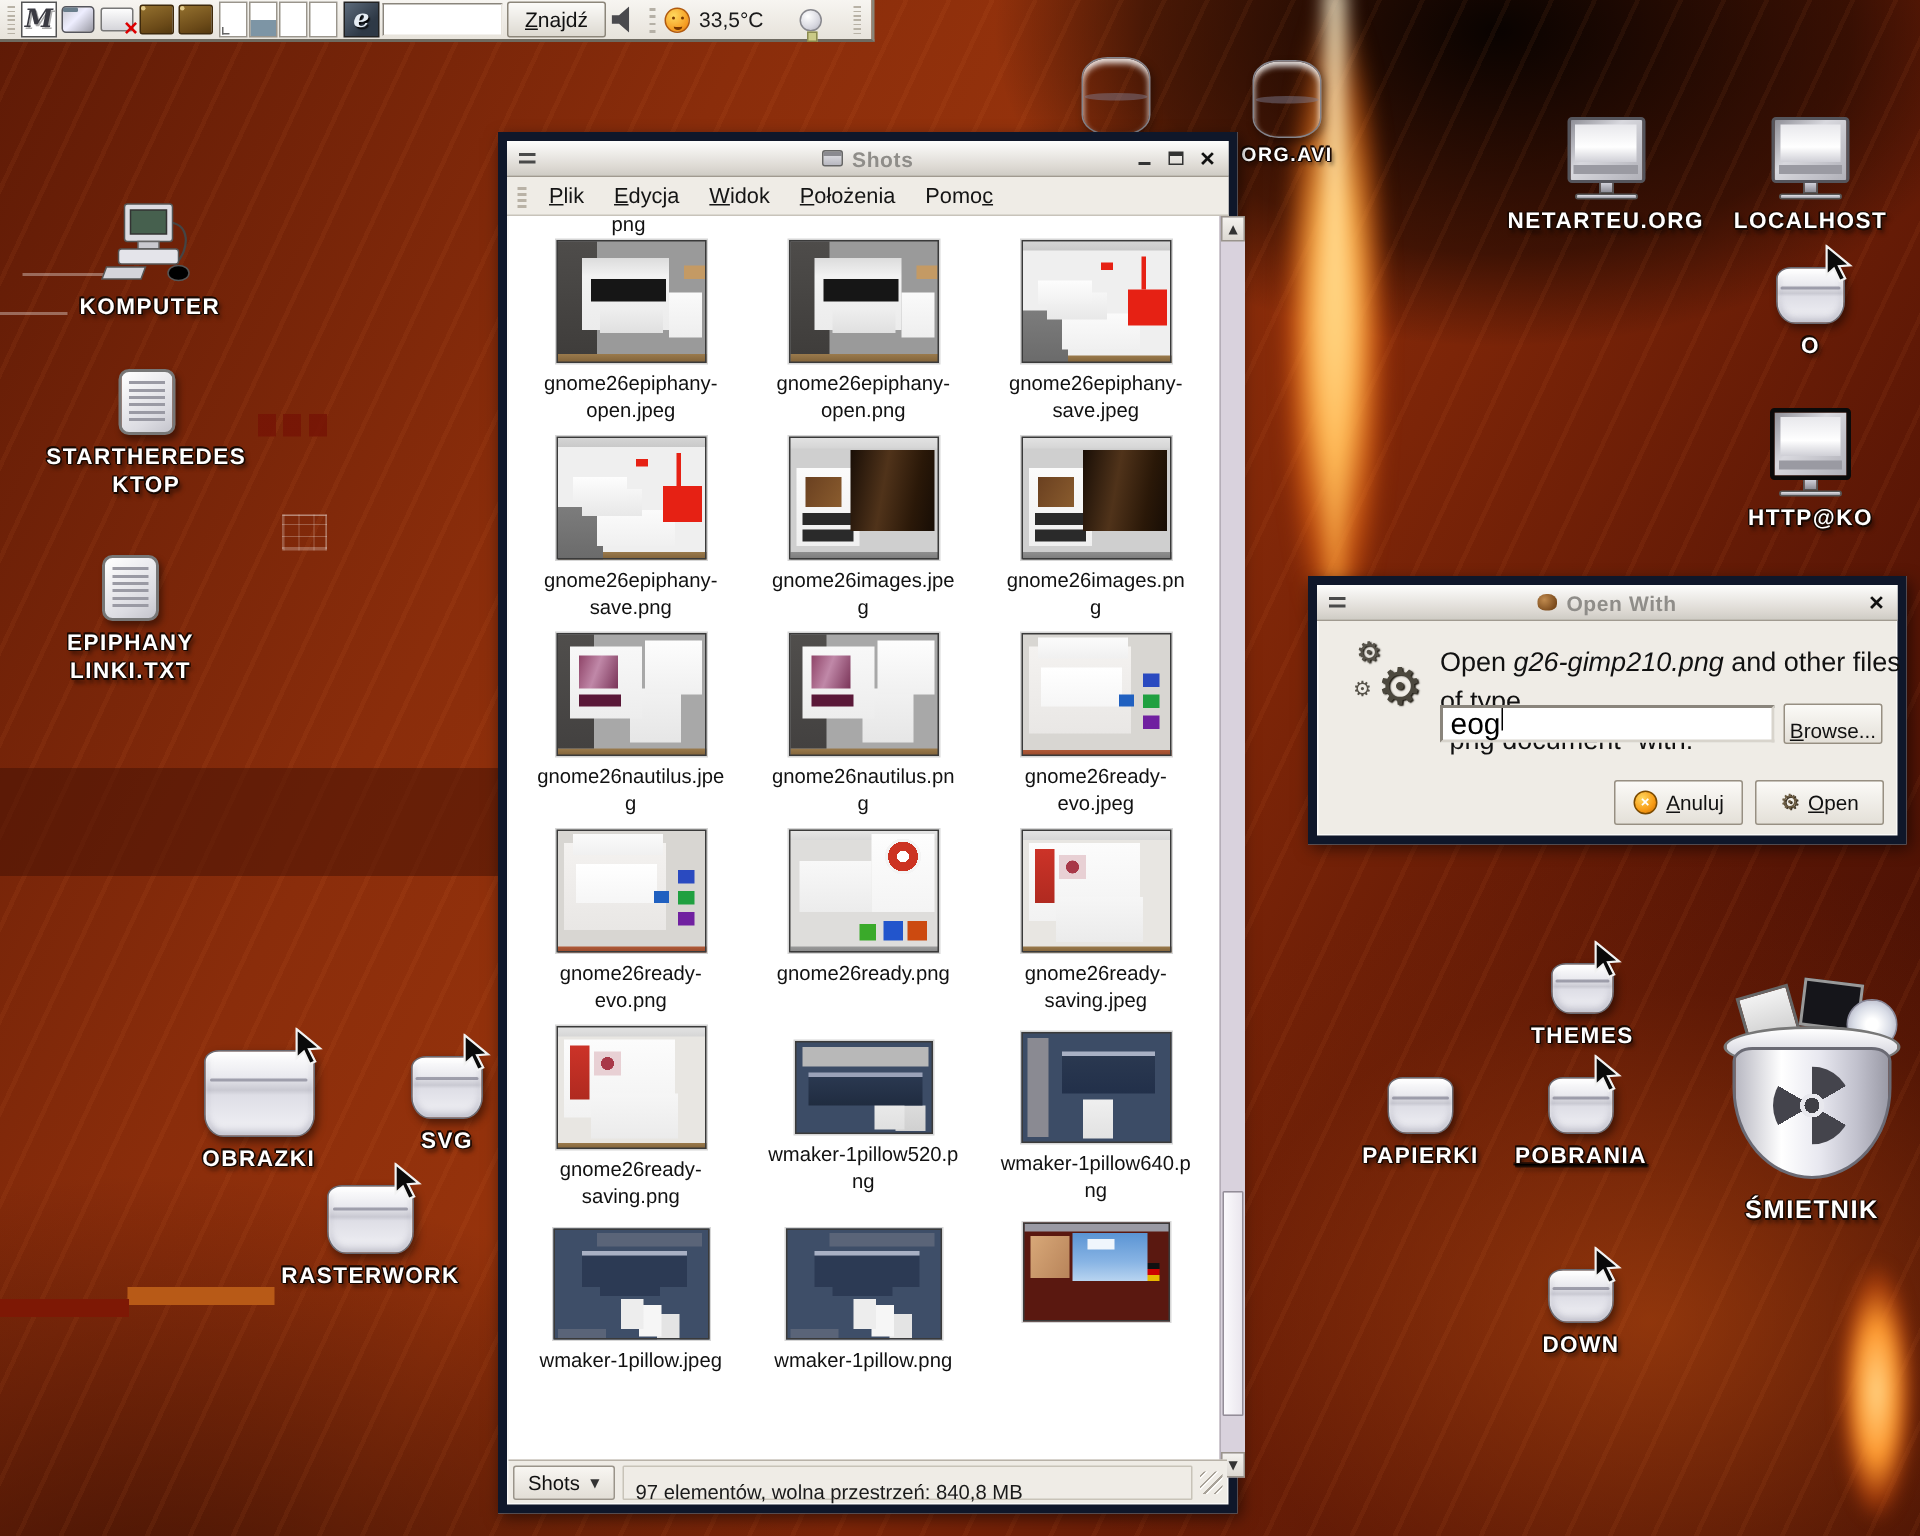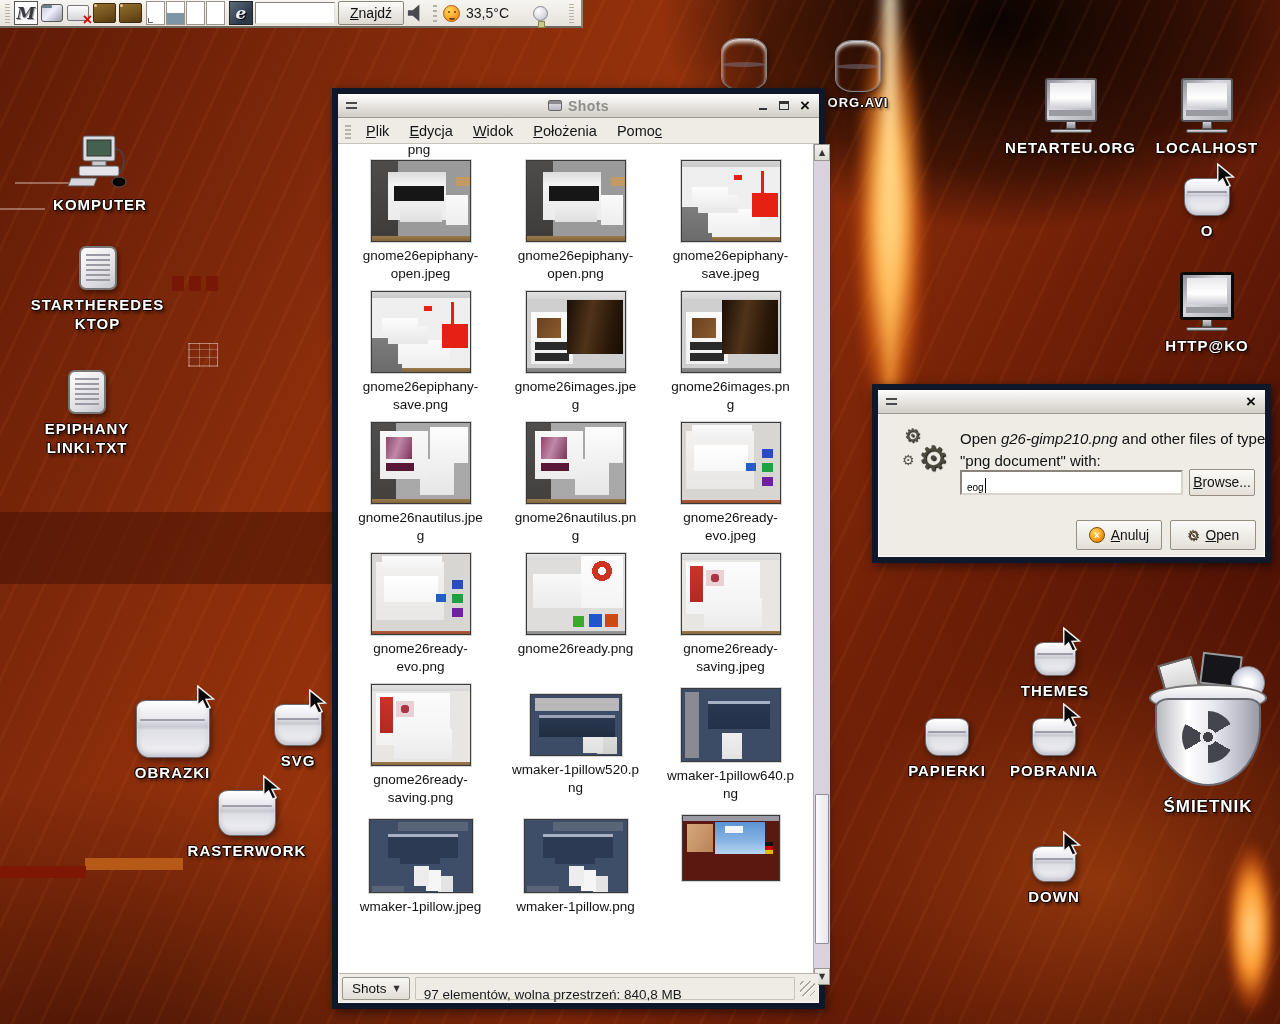--- a/index.html
+++ b/index.html
@@ -227,27 +227,27 @@
   .status-frame{flex:1;height:23px;margin:0 5px;border:1px solid #c8c3b8;border-radius:1px;display:flex;align-items:center;background:#efece6;}
   .status-text{margin-left:8px;font-size:13.5px;color:#1a1a1a;margin-top:12px;}
   .resize-grip{width:15px;height:15px;margin-right:3px;
     background:repeating-linear-gradient(135deg, transparent 0 2px, #a8a298 2px 3px, #fdfcfa 3px 4px, transparent 4px 5px);}
 
   
   #openwith{left:872px;top:384px;width:399px;height:179px;}
   .gears{position:absolute;left:40px;top:48px;font-size:34px;color:#4c483e;text-shadow:1px 1px 1px #1e1a12;}
   .gears-sm{position:absolute;left:26px;top:34px;font-size:19px;color:#57534a;text-shadow:1px 1px 1px #1e1a12;}
   .gears-sm2{position:absolute;left:24px;top:62px;font-size:14px;color:#57534a;}
-  .dlg-text{position:absolute;left:82px;top:38px;width:308px;font-size:15px;color:#111;line-height:1.45;}
+  .dlg-text{position:absolute;left:82px;top:38px;width:308px;font-size:18px;color:#111;line-height:1.45;}
   .dlg-input{position:absolute;left:82px;top:80px;width:223px;height:25px;background:#fff;padding-left:5px;
-    border:2px solid;border-color:#8a857c #d8d4cc #d8d4cc #8a857c;display:flex;align-items:flex-end;font-size:10px;color:#000;}
+    border:2px solid;border-color:#8a857c #d8d4cc #d8d4cc #8a857c;display:flex;align-items:flex-start;font-size:20px;color:#000;}
   .caret{display:inline-block;width:1px;height:15px;background:#000;margin-left:1px;}
   .btn{background:linear-gradient(#fbfaf7,#e4e0d8);border:1px solid #978f82;border-radius:2px;
     display:flex;align-items:center;justify-content:center;gap:6px;font-size:13.8px;color:#111;}
-  .browse-btn{position:absolute;left:311px;top:79px;width:66px;height:27px;}
+  .browse-btn{position:absolute;left:311px;top:79px;width:66px;height:27px;align-items:flex-end;}
   .cancel-btn{position:absolute;left:198px;top:130px;width:86px;height:30px;}
   .open-btn{position:absolute;left:292px;top:130px;width:86px;height:30px;}
   .cancel-ic{width:16px;height:16px;border-radius:50%;border:1px solid #7a4a00;color:#fff;font-size:10px;font-weight:bold;
     display:flex;align-items:center;justify-content:center;
     background:radial-gradient(circle at 35% 30%, #ffd75e, #f79b15 60%, #c86a00);}
   .open-ic{font-size:14px;color:#6b5c42;text-shadow:1px 1px 0 #3f3526;}
 
   
   .di{position:absolute;display:flex;flex-direction:column;align-items:center;}
   .di-label{margin-top:6px;font-weight:bold;color:#fff;text-transform:uppercase;text-align:center;
@@ -449,21 +449,21 @@
       </svg>
   </span>
   <div class="di-label">THEMES</div>
 </div>
 
 <div class="di" style="left:906px;top:718px;width:82px;">
   <span class="icon-folder" style="display:block;width:44px;height:38px;"></span>
   <div class="di-label">PAPIERKI</div>
 </div>
 
-<div class="di" style="left:1012px;top:718px;width:84px;">
+<div class="di" style="left:1012px;top:718px;width:84px;text-decoration:underline;">
   <span class="folder-wrap">
     <span class="icon-folder" style="display:block;width:44px;height:38px;"></span>
     <svg class="cursor" viewBox="0 0 24 28">
         <path d="M3 1 L20 15 L12 15.6 L16.5 24.5 L12.5 26.3 L8.3 17.3 L3 22 Z" fill="#0a0a0a" stroke="#f2f2f2" stroke-width="1.6"></path>
       </svg>
   </span>
   <div class="di-label">POBRANIA</div>
 </div>
 
 <div class="di" style="left:1016px;top:846px;width:76px;">
@@ -633,20 +633,24 @@
     <span class="status-frame">
       <span class="status-text" ind="">97 elementów, wolna przestrzeń: 840,8 MB</span>
     </span>
     <span class="resize-grip"></span>
   </div>
 </div>
 
 <div class="window" id="openwith">
   <div class="titlebar">
     <span class="tb-menu"></span>
+    <span class="tb-title">
+      <span class="icon-ow-sm"></span>
+      <span>Open With</span>
+    </span>
     <span class="tb-btns">
       <span class="tb-close">×</span>
     </span>
   </div>
   <span class="gears glyph">⚙</span>
   <span class="gears-sm glyph">⚙</span>
   <span class="gears-sm2 glyph">⚙</span>
   <div class="dlg-text">
     <span>Open </span><i>g26-gimp210.png</i><span> and other files of type</span><br>
     <span>"png document" with:</span>

